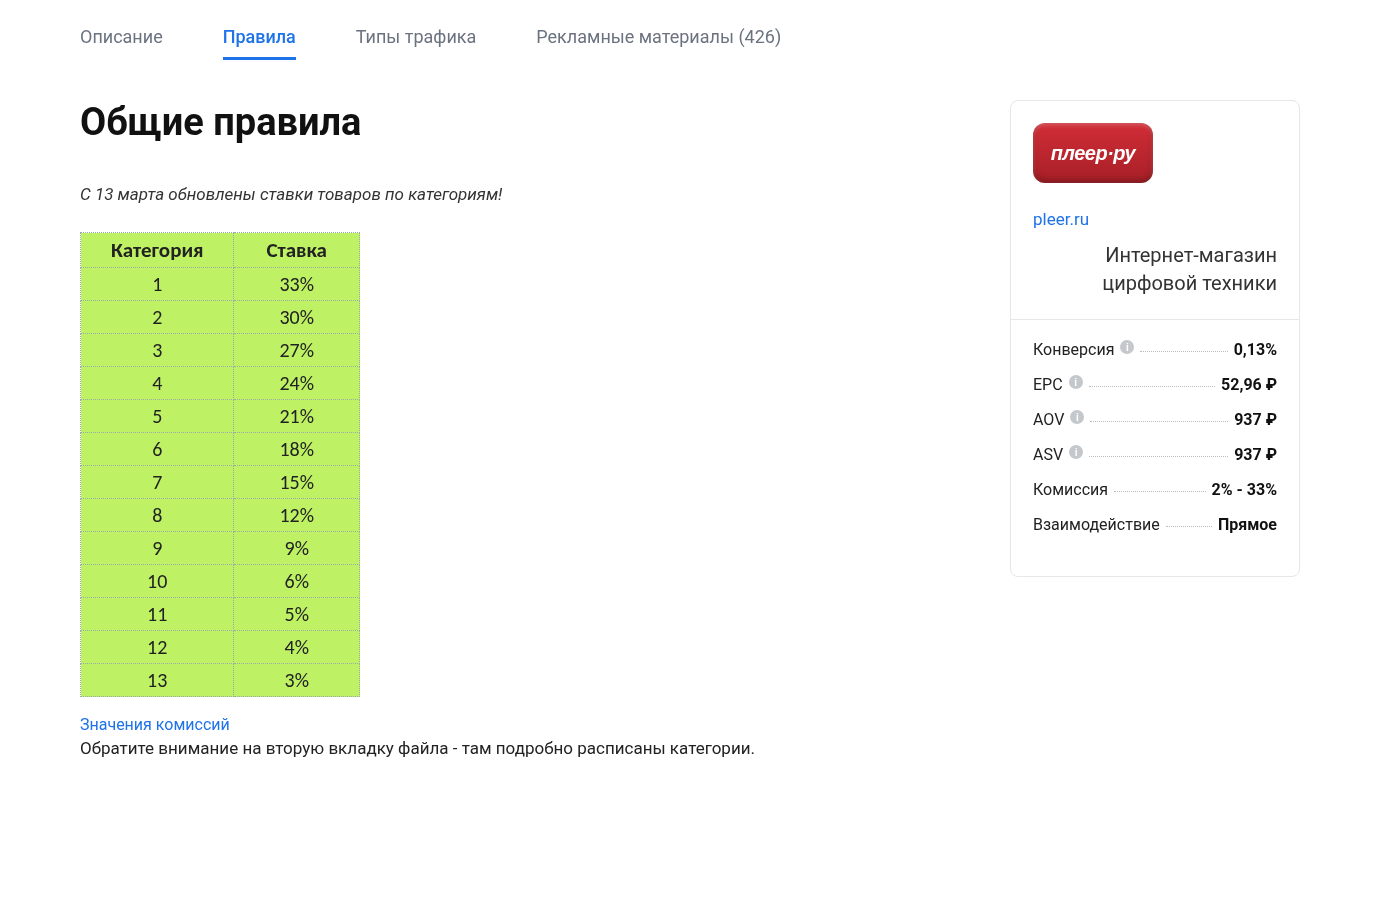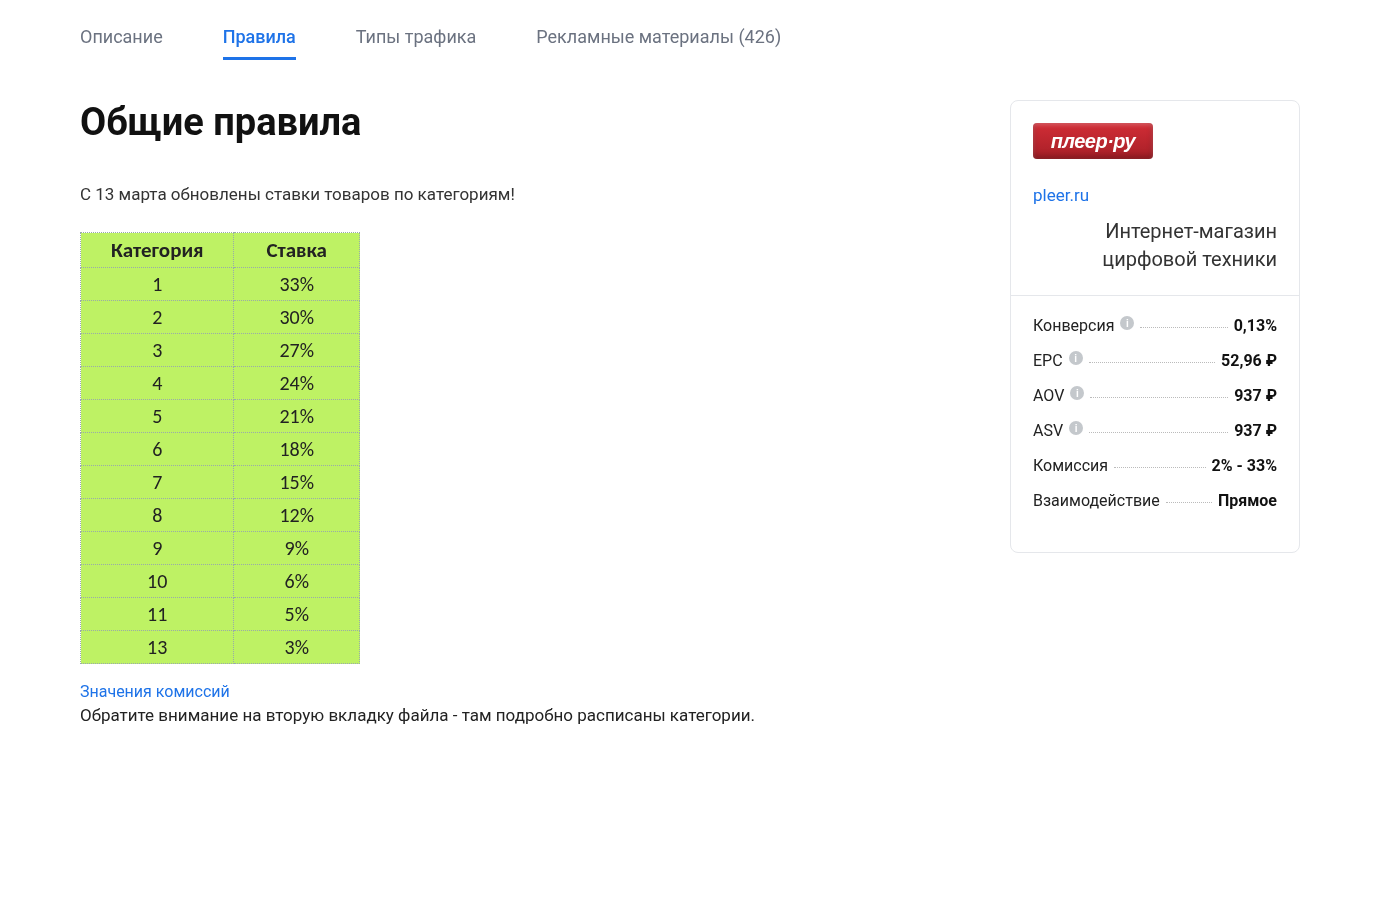--- a/index.html
+++ b/index.html
@@ -34,20 +34,21 @@
     align-items: flex-start;
   }
   .main { flex: 1; max-width: 880px; }
   h1 {
     font-size: 38px;
     font-weight: 700;
     margin-bottom: 40px;
     color: #111;
   }
   .intro-em {
+    font-style: italic;
     color: #333;
     font-size: 17px;
     margin-bottom: 28px;
   }
   .intro {
     font-size: 17px;
     color: #222;
     margin-bottom: 18px;
   }
   table.rates {
@@ -83,23 +84,23 @@
 
   .sidebar {
     width: 290px;
     border: 1px solid #e5e7eb;
     border-radius: 8px;
     padding: 22px 22px 26px 22px;
     flex-shrink: 0;
   }
   .brand-logo {
     width: 120px;
-    height: 36px;
+    height: 60px;
     background: linear-gradient(#d12d36, #a71f27);
-    border-radius: 4px;
+    border-radius: 12px;
     display: flex;
     align-items: center;
     justify-content: center;
     color: #fff;
     font-family: Arial, sans-serif;
     font-size: 20px;
     font-weight: bold;
     letter-spacing: -0.5px;
     margin-bottom: 26px;
     position: relative;
@@ -227,20 +228,24 @@
           </tr>
           <tr>
             <td>10</td>
             <td>6%</td>
           </tr>
           <tr>
             <td>11</td>
             <td>5%</td>
           </tr>
           <tr>
+            <td>12</td>
+            <td>4%</td>
+          </tr>
+          <tr>
             <td>13</td>
             <td>3%</td>
           </tr>
         </tbody>
     </table>
 
     <a href="#" class="link">Значения комиссий</a>
     <p class="note">Обратите внимание на вторую вкладку файла - там подробно расписаны категории.</p>
   </div>
 

